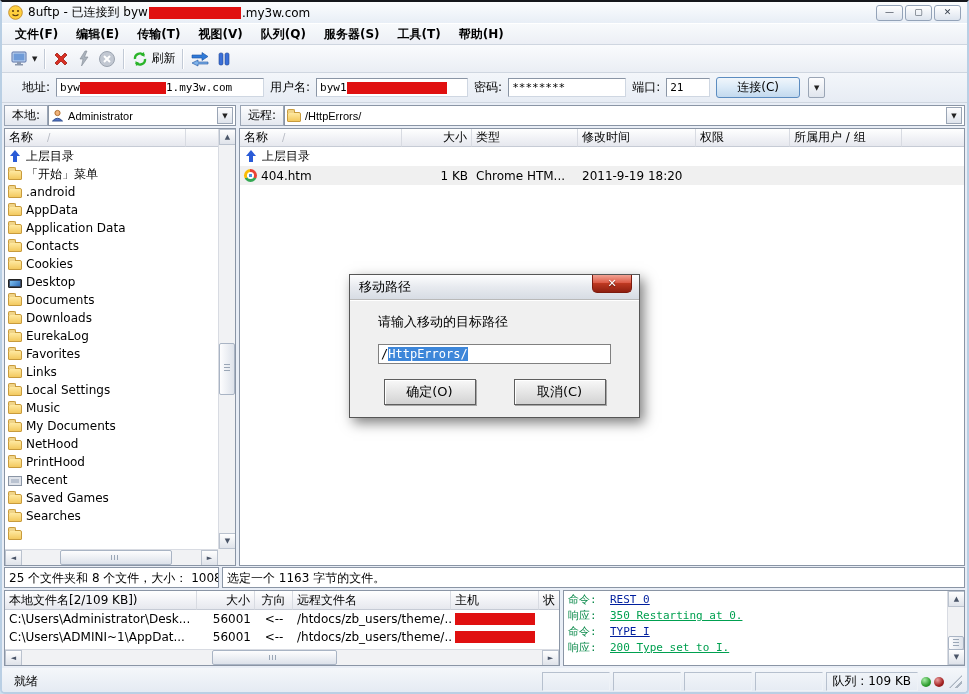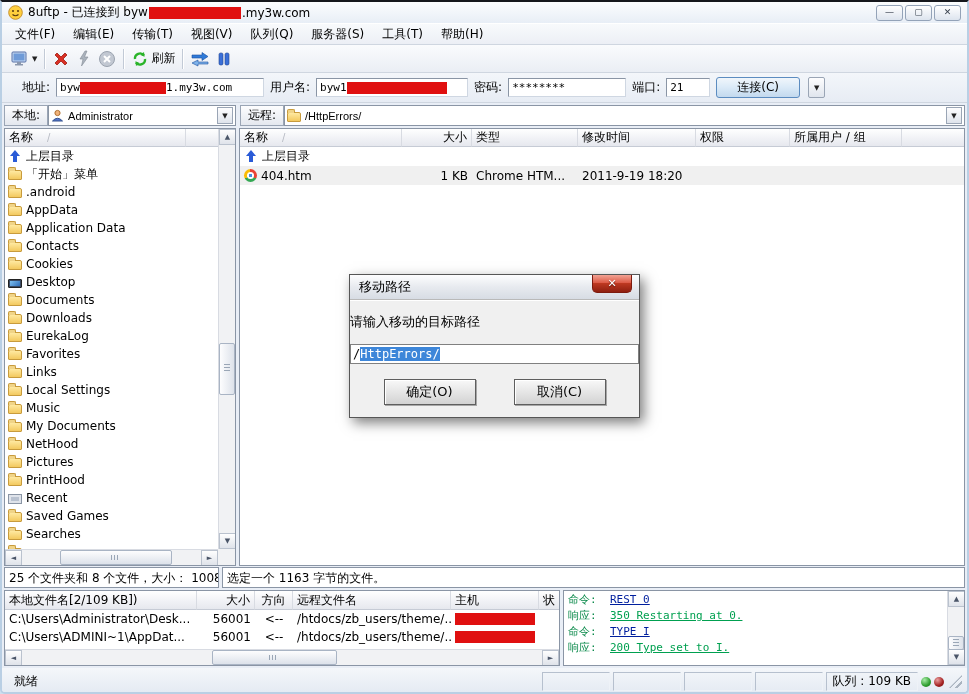--- a/index.html
+++ b/index.html
@@ -13,21 +13,21 @@
   .title-text{display:flex;align-items:center;gap:0;white-space:nowrap;}
   .redact{display:inline-block;background:#e01010;}
   .redact-title{width:92px;height:12px;margin:0 1px;}
   .winbtns{margin-left:auto;display:flex;gap:2px;}
   .winbtn{width:27px;height:16px;border:1px solid #94a3b8;border-radius:3px;
     background:linear-gradient(#ffffff,#dde4ee);font-size:9px;line-height:13px;
     text-align:center;color:#37404d;}
   
   .menubar{height:22px;display:flex;align-items:center;padding:0 4px;
     background:linear-gradient(#f8fafc,#eceff5);border-top:1px solid #fff;border-bottom:1px solid #cfd6e0;}
-  .menu-item{padding:14px 9px;white-space:nowrap;}
+  .menu-item{padding:14px 9px;white-space:nowrap;font-weight:bold;}
   
   .toolbar{height:28px;display:flex;align-items:center;gap:7px;padding:0 8px;
     background:linear-gradient(#fafbfd,#eaeef4);border-bottom:1px solid #cfd6e0;}
   .tbtn{display:flex;align-items:center;gap:2px;}
   .tsep{width:1px;height:20px;background:#c2cad6;box-shadow:1px 0 0 #fff;}
   .drop-caret{font-size:7px;color:#222;}
   
   .addrbar{height:30px;display:flex;align-items:center;gap:6px;padding:0 20px;
     background:linear-gradient(#f3f6fa,#e7ecf4);border-bottom:1px solid #cfd6e0;white-space:nowrap;}
   .field{border:1px solid #8a95a5;border-bottom-color:#cfd7e2;border-right-color:#cfd7e2;
@@ -138,21 +138,21 @@
   
   .dialog{position:absolute;left:347px;top:272px;width:291px;z-index:10;
     border:1px solid #565656;background:#ececec;box-shadow:4px 5px 12px rgba(0,0,0,.5);}
   .dlg-title{height:25px;background:linear-gradient(#fdfdfe,#e7eaef 50%,#d7dce4);
     display:flex;align-items:center;padding:0 9px;border-bottom:1px solid #b9b9b9;position:relative;font-size:13px;}
   .dlg-close{position:absolute;top:0;right:7px;width:40px;height:18px;
     background:linear-gradient(#f2a394,#dd5b47 45%,#c03a22 46%,#8e1f10);
     border:1px solid #7c1a0e;border-top:none;border-radius:0 0 5px 5px;color:#fff;
     display:flex;align-items:center;justify-content:center;font-size:11px;font-weight:bold;
     text-shadow:0 1px 1px #5a0f05;}
-  .dlg-body{background:#f0f0f0;padding:12px 0;border-top:1px solid #fff;}
+  .dlg-body{background:#f0f0f0;padding:12px 28px;border-top:1px solid #fff;}
   .dlg-prompt{font-size:13px;margin-bottom:13px;white-space:nowrap;}
   .dlg-input{background:#fff;border:1px solid #808080;height:20px;display:flex;align-items:center;
     padding:0 2px;font-family:"DejaVu Sans Mono",monospace;font-size:12px;}
   .dlg-input .sel{background:#3d86d9;color:#fff;}
   .dlg-btns{display:flex;justify-content:center;gap:38px;margin-top:15px;}
   .dlg-btn{min-width:92px;height:26px;background:linear-gradient(#f8f8f8,#e2e2e2 60%,#d2d2d2);
     border:1px solid #5e5e5e;box-shadow:1px 1px 0 rgba(0,0,0,.3),inset 1px 1px 0 #fff;
     font-size:13px;display:flex;align-items:center;justify-content:center;white-space:nowrap;}
   .num{font-variant-numeric:tabular-nums;}
 </style>
@@ -364,24 +364,20 @@
               <div class="row">
                 <span class="ic ic-folder"></span>
                 <span class="lbl">My Documents</span>
               </div>
               <div class="row">
                 <span class="ic ic-folder"></span>
                 <span class="lbl">NetHood</span>
               </div>
               <div class="row">
                 <span class="ic ic-folder"></span>
-                <span class="lbl">Pictures</span>
-              </div>
-              <div class="row">
-                <span class="ic ic-folder"></span>
                 <span class="lbl">PrintHood</span>
               </div>
               <div class="row">
                 <span class="ic ic-recent"></span>
                 <span class="lbl">Recent</span>
               </div>
               <div class="row">
                 <span class="ic ic-folder"></span>
                 <span class="lbl">Saved Games</span>
               </div>

